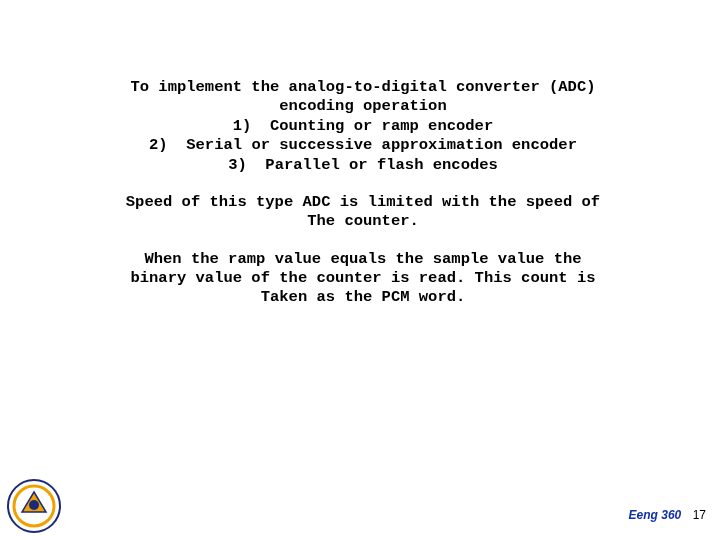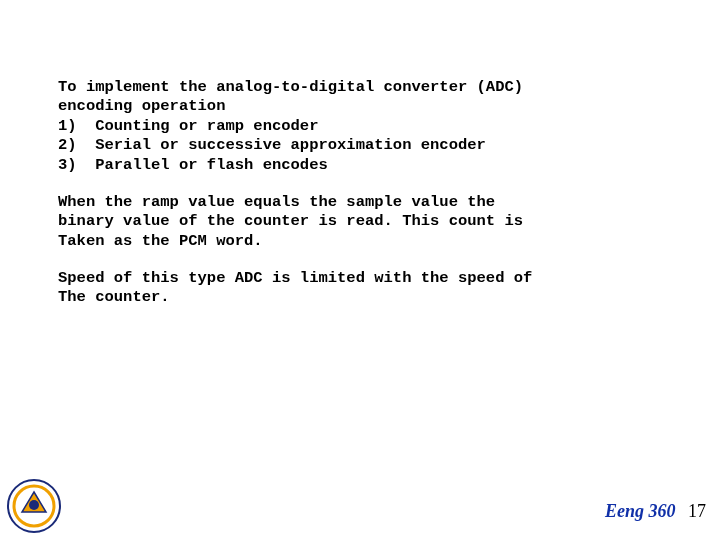--- a/index.html
+++ b/index.html
@@ -13,38 +13,39 @@
     font-size: 15.5px;
     color: #000000;
     overflow: hidden;
     position: relative;
   }
   .slide {
     position: relative;
     width: 720px;
     height: 540px;
     box-sizing: border-box;
+    text-align: center;
   }
   .content {
     position: absolute;
     left: 58px;
     top: 78px;
     width: 610px;
     line-height: 1.25;
   }
   .para {
     margin: 0 0 18px 0;
     white-space: pre-wrap;
   }
   .footer {
     position: absolute;
     right: 14px;
     bottom: 18px;
-    font-family: Liberation Serif, serif;
-    font-size: 18px;
+    font-family: Liberation Sans, sans-serif;
+    font-size: 12px;
     font-weight: normal;
   }
   .footer .brand {
     color: #1030a8;
     font-weight: bold;
     font-style: italic;
   }
   .footer .pagenum {
     color: #000;
     margin-left: 8px;
@@ -62,25 +63,25 @@
 <body>
 
 <div class="slide">
 
   <div class="content">
     <p class="para">To implement the analog-to-digital converter (ADC)
 encoding operation
 1)  Counting or ramp encoder
 2)  Serial or successive approximation encoder
 3)  Parallel or flash encodes</p>
+    <p class="para">Speed of this type ADC is limited with the speed of
+The counter.</p>
     <p class="para">When the ramp value equals the sample value the
 binary value of the counter is read. This count is
 Taken as the PCM word.</p>
-    <p class="para">Speed of this type ADC is limited with the speed of
-The counter.</p>
   </div>
 
   <div class="logo">
     <svg viewBox="0 0 56 56">
       <circle cx="28" cy="28" r="26" fill="#ffffff" stroke="#1a2a78" stroke-width="2"></circle>
       <circle cx="28" cy="28" r="20" fill="none" stroke="#f0a000" stroke-width="3"></circle>
       <polygon points="28,14 40,34 16,34" fill="#f0a000" stroke="#1a2a78" stroke-width="1.5"></polygon>
       <circle cx="28" cy="27" r="5" fill="#1a2a78"></circle>
     </svg>
   </div>

